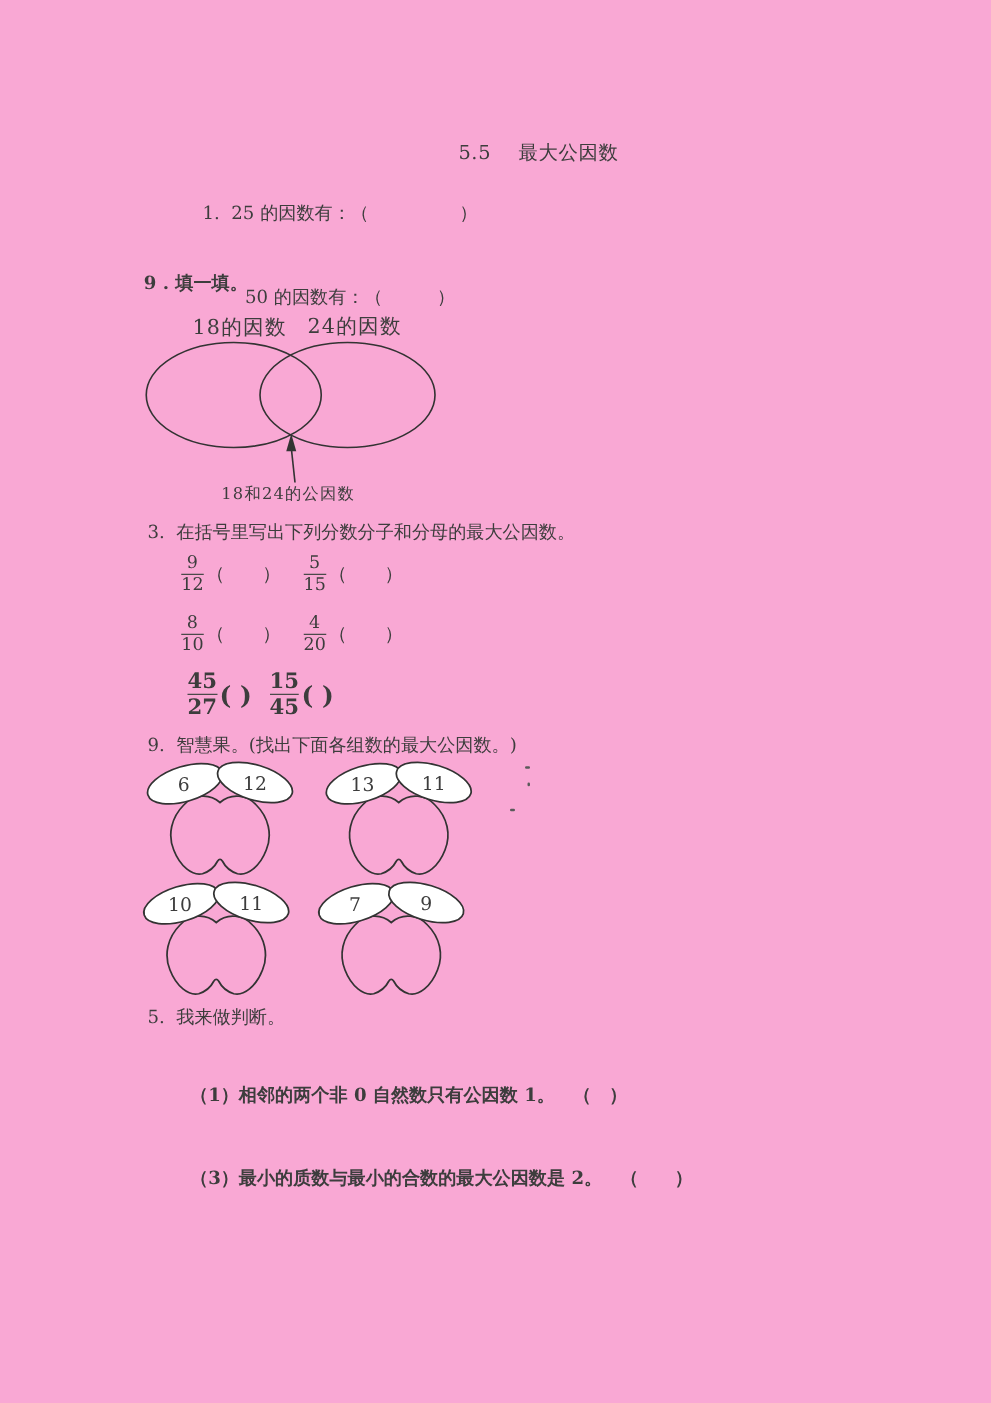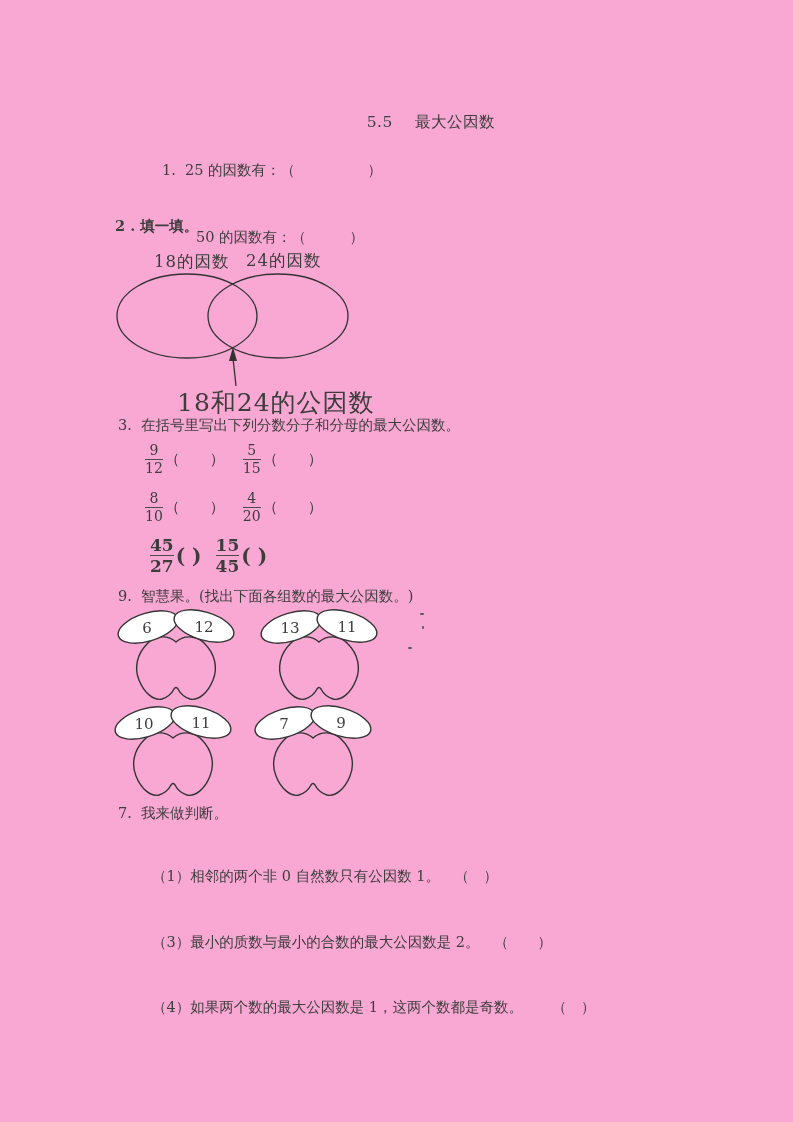--- a/index.html
+++ b/index.html
@@ -13,48 +13,48 @@
   }
   .abs{position:absolute;white-space:pre;}
   .title{font-size:15.5px;letter-spacing:.5px;}
   .title .gap{display:inline-block;width:22px;}
   .qlabel{font-size:14.5px;}
   .bold{font-weight:bold;}
   .qline{font-size:14.5px;white-space:pre;}
   .q1 .qline{height:28.5px;}
   .q1 .indent{padding-left:17px;}
   .venn-label{font-size:16.5px;font-weight:500;letter-spacing:1px;}
-  .venn-bottom{font-size:25px;font-weight:500;letter-spacing:1px;}
+  .venn-bottom{font-size:13px;font-weight:500;letter-spacing:1px;}
   svg{display:block;}
   .frac-row{position:absolute;display:flex;align-items:center;}
   .frac{display:inline-flex;flex-direction:column;align-items:center;font-size:14px;line-height:15px;}
   .frac .bar{align-self:stretch;height:0;border-top:1.3px solid #4a4a4a;margin:1px 0;}
   .paren{font-size:15px;margin-left:2px;margin-right:18px;white-space:pre;}
   .frac-row.large .frac{font-size:17px;font-weight:bold;line-height:18px;}
   .frac-row.large .paren{font-size:20px;font-weight:bold;margin-right:14px;}
-  .q5 .qline{height:27.7px;}
+  .q5 .qline{height:27.7px;font-weight:bold;}
   .apple{position:absolute;width:122px;height:96px;}
   .apple text{font-size:15px;font-family:"DejaVu Serif","Liberation Serif",serif;fill:#3d3d3d;}
   .artifact{position:absolute;background:#5a5a5a;border-radius:1px;}
 </style>
 </head>
 <body>
 
 <div class="page">
 
   <div class="abs title" style="left:345px;top:94px;">
     <span>5.5</span><span class="gap"></span><span>最大公因数</span>
   </div>
 
   <div class="abs q1" style="left:118px;top:123px;margin-left:44px;">
     <div class="qline">1.  25 的因数有：（　　　　　）</div>
     <div class="qline" style="padding-left:34px;">50 的因数有：（　　　）</div>
   </div>
 
-  <div class="abs qlabel bold" style="left:115px;top:217px;">2 . 填一填。</div>
+  <div class="abs qlabel bold" style="left:115px;top:217px;">9 . 填一填。</div>
 
   <div class="abs venn-label" style="left:154px;top:251px;">18的因数</div>
   <div class="abs venn-label" style="left:246px;top:250px;">24的因数</div>
 
   <svg class="abs" style="left:110px;top:268px;" width="250" height="125" viewBox="0 0 250 125">
     <ellipse cx="77" cy="48" rx="70" ry="42" fill="none" stroke="#333333" stroke-width="1.3"></ellipse>
     <ellipse cx="168" cy="48" rx="70" ry="42" fill="none" stroke="#333333" stroke-width="1.3"></ellipse>
     <polygon points="119,93 123,79 127,93" fill="#333333"></polygon>
     <line x1="123" y1="90" x2="126" y2="118" stroke="#333333" stroke-width="1.3"></line>
   </svg>
@@ -139,20 +139,19 @@
     <ellipse cx="33" cy="21" rx="31" ry="14" transform="rotate(-17 33 21)" fill="#ffffff" stroke="#333333" stroke-width="1.4"></ellipse>
     <ellipse cx="89" cy="20" rx="31" ry="14" transform="rotate(17 89 20)" fill="#ffffff" stroke="#333333" stroke-width="1.4"></ellipse>
     <text x="32" y="27" text-anchor="middle">7</text>
     <text x="89" y="26" text-anchor="middle">9</text>
   </svg>
 
   <div class="artifact" style="left:420px;top:613px;width:4px;height:2px;"></div>
   <div class="artifact" style="left:422px;top:626px;width:2px;height:3px;"></div>
   <div class="artifact" style="left:408px;top:647px;width:4px;height:2px;"></div>
 
-  <div class="abs qlabel" style="left:118px;top:804px;">7.  我来做判断。</div>
+  <div class="abs qlabel" style="left:118px;top:804px;">5.  我来做判断。</div>
   <div class="abs q5" style="left:152px;top:829px;">
     <div class="qline">（1）相邻的两个非 0 自然数只有公因数 1。　（　）</div>
     <div class="qline">（3）最小的质数与最小的合数的最大公因数是 2。　（　　）</div>
-    <div class="qline">（4）如果两个数的最大公因数是 1，这两个数都是奇数。　　（　）</div>
   </div>
 
 </div>
 
 </body></html>

